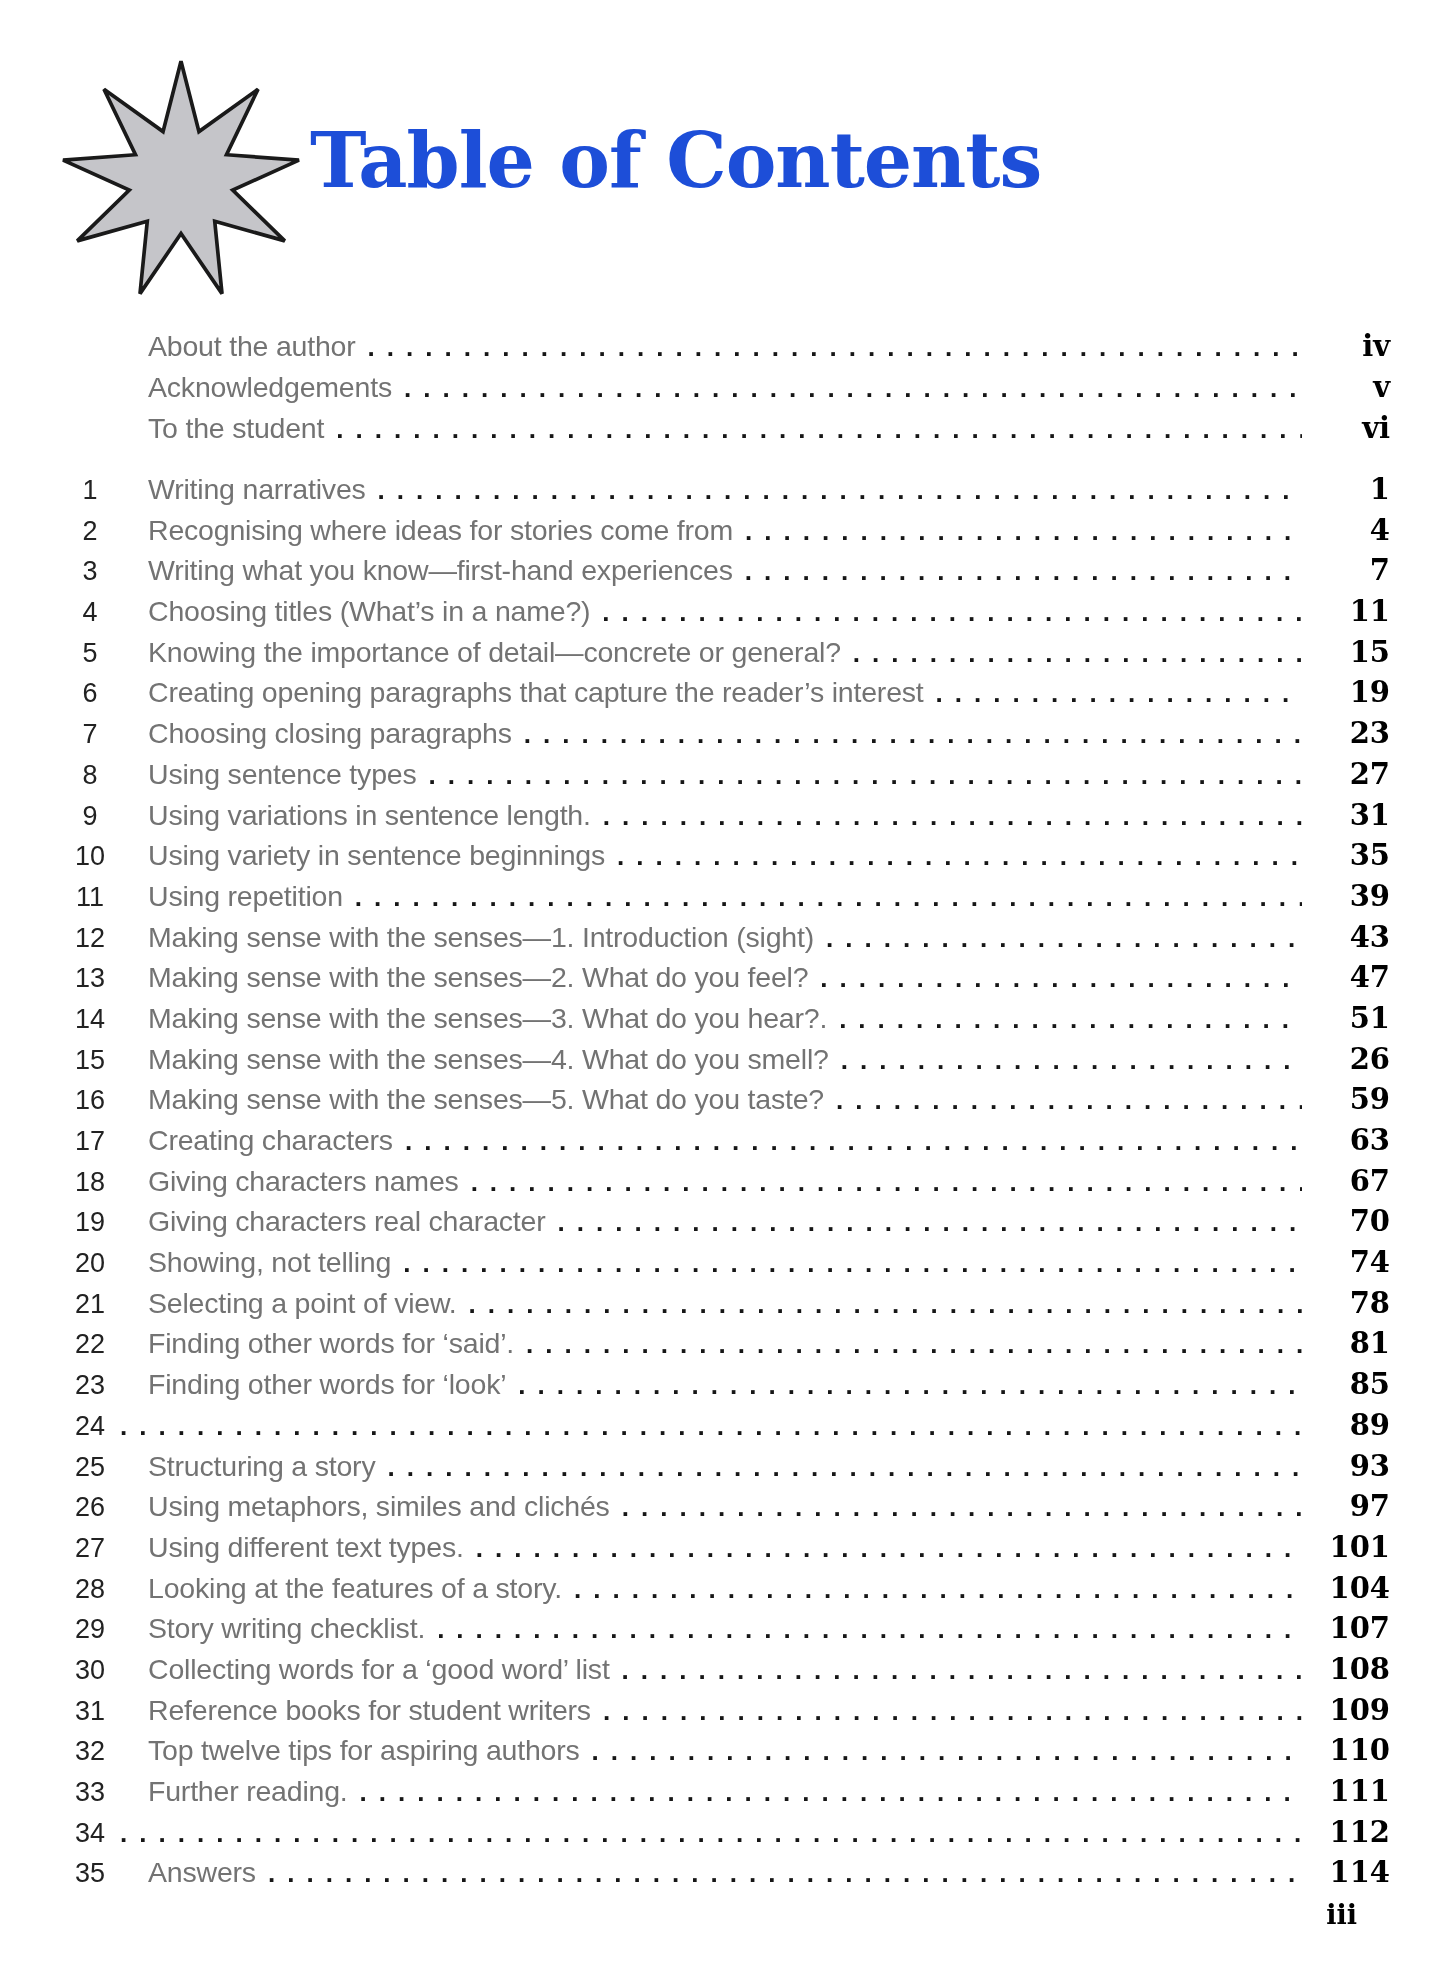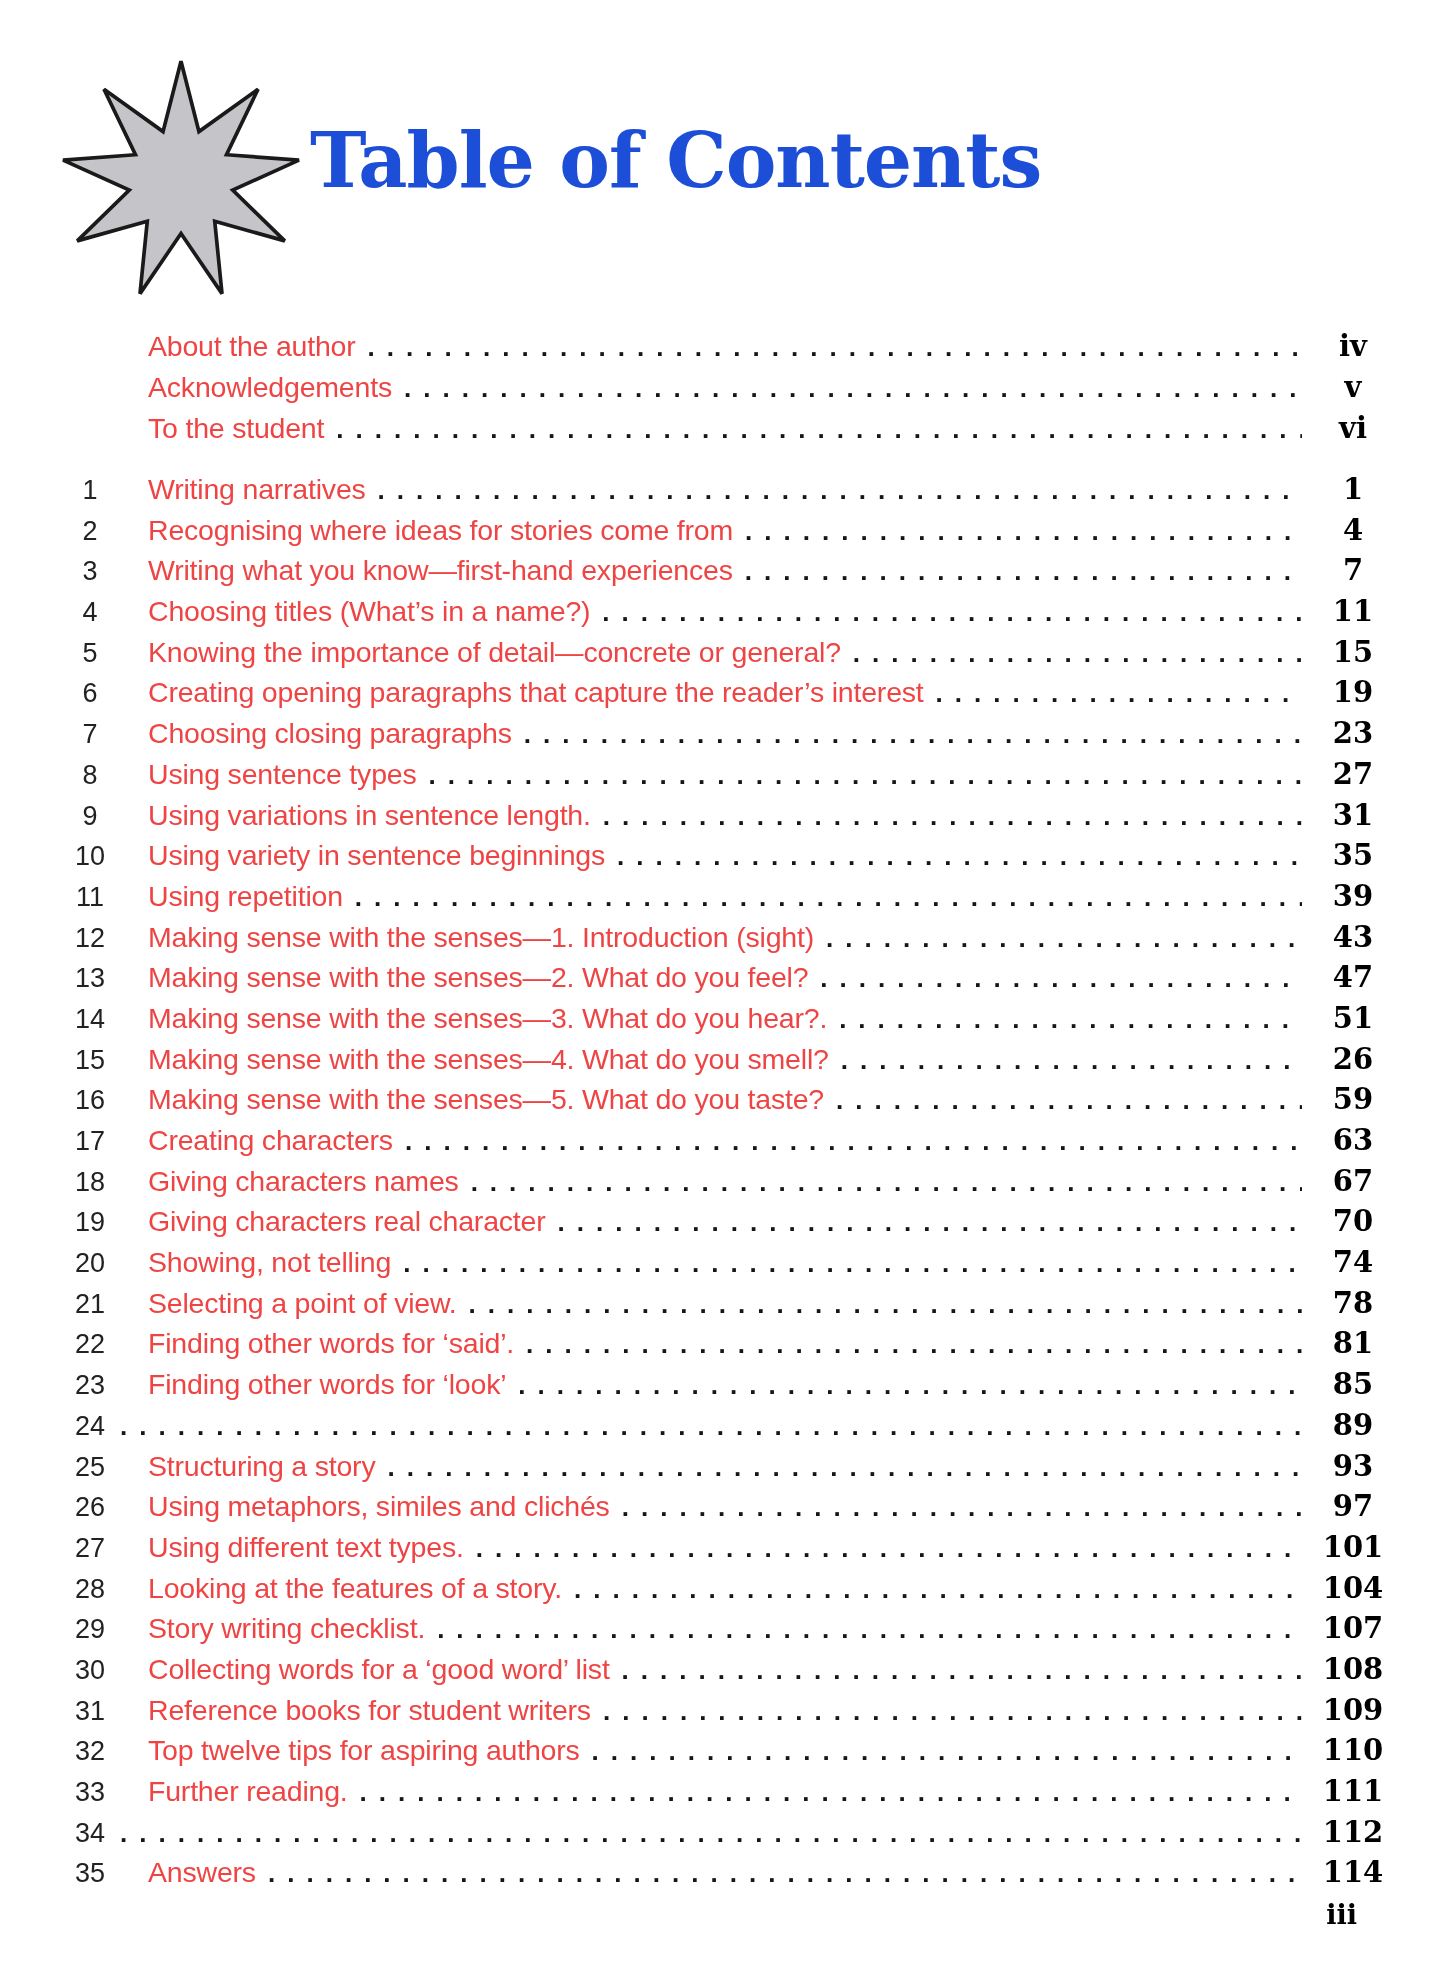--- a/index.html
+++ b/index.html
@@ -43,39 +43,39 @@
   .num {
     flex: 0 0 36px;
     text-align: center;
     font-size: 27px;
     color: #222222;
   }
   .entry-title {
     margin-left: 40px;
     font-size: 28.5px;
     letter-spacing: -0.2px;
-    color: #ef4444;
+    color: #737373;
   }
   .leader {
     flex: 1 1 auto;
     overflow: hidden;
     margin: 0 14px 0 12px;
     font-size: 26px;
     font-weight: bold;
     letter-spacing: 2.4px;
     color: #161616;
     min-width: 0;
   }
   .leader::after {
     content: ". . . . . . . . . . . . . . . . . . . . . . . . . . . . . . . . . . . . . . . . . . . . . . . . . . . . . . . . . . . . . . . . . . . . . .";
   }
   .page-num {
     flex: 0 0 auto;
     min-width: 74px;
-    text-align: center;
+    text-align: right;
     font-family: "DejaVu Serif", serif;
     font-weight: bold;
     font-size: 29px;
     color: #000000;
   }
 
   
   .folio {
     position: absolute;
     right: 88px; bottom: 56px;

